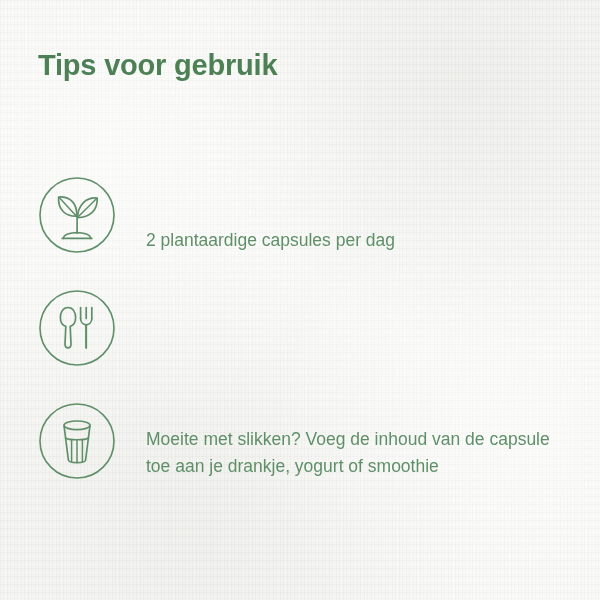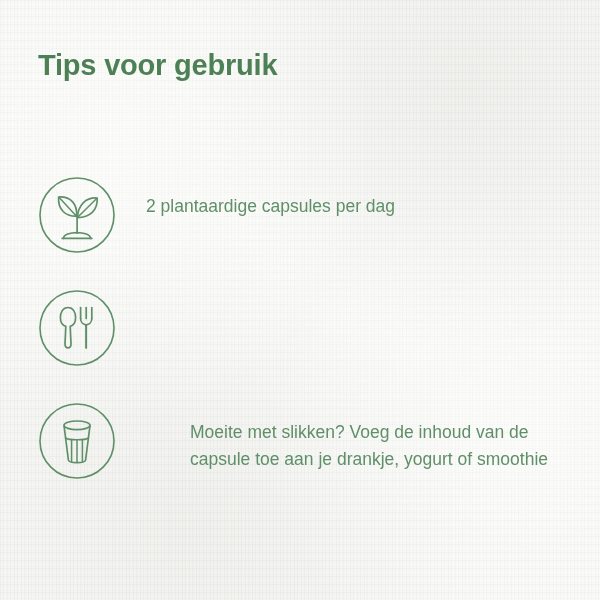--- a/index.html
+++ b/index.html
@@ -88,24 +88,24 @@
 
   #tips-list {
     position: absolute;
     left: 38px;
     top: 176px;
     width: 530px;
   }
 
   .tip-row {
     display: flex;
-    align-items: flex-start;
+    align-items: flex-end;
     margin-bottom: 35px;
   }
-  .tip-row:last-child { margin-bottom: 0; gap: 44px; }
+  .tip-row:last-child { margin-bottom: 0; }
 
   .tip-icon {
     flex: 0 0 auto;
     width: 78px;
     height: 78px;
     display: block;
   }
 
   .tip-text {
     flex: 1 1 auto;

